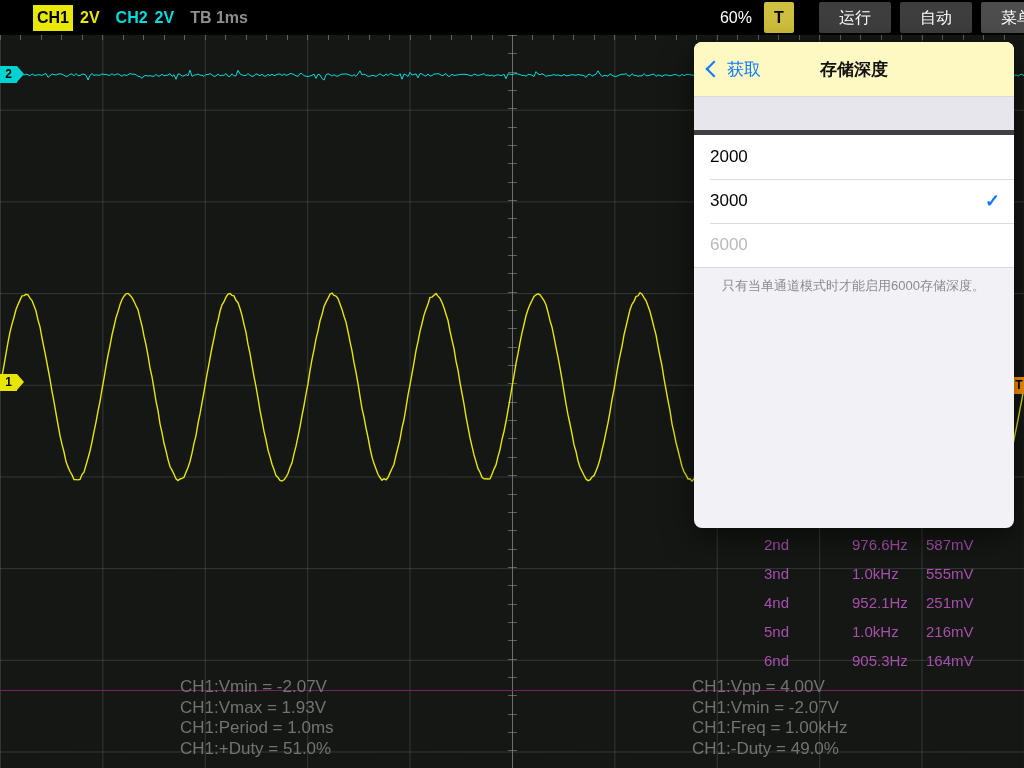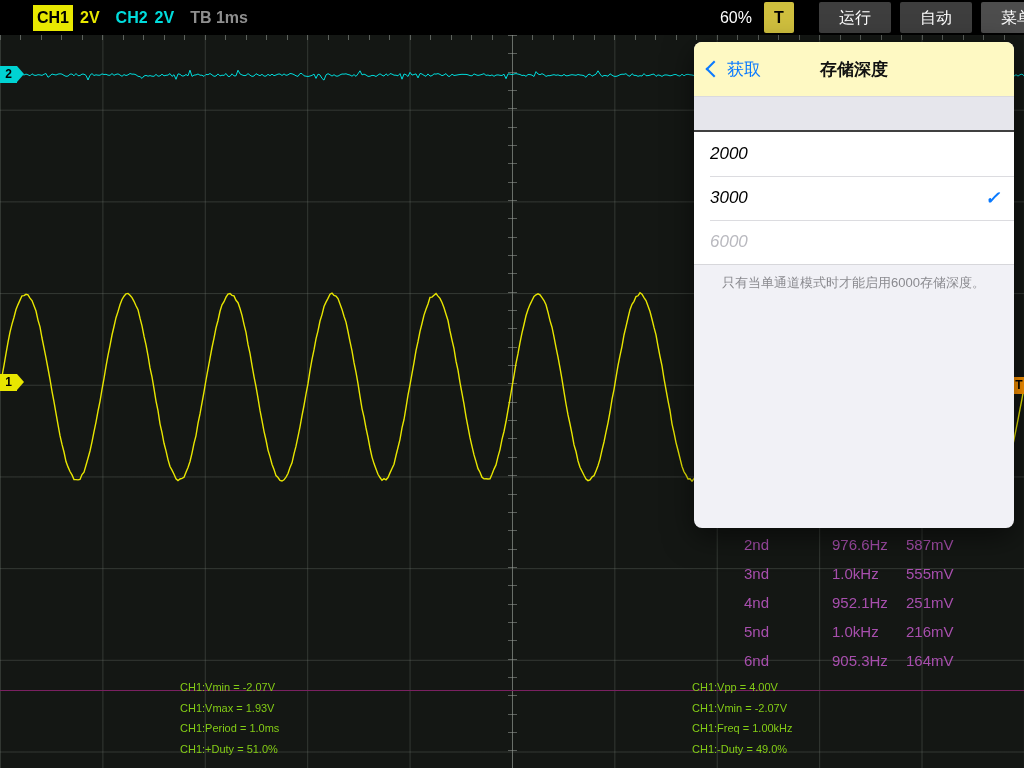--- a/index.html
+++ b/index.html
@@ -40,26 +40,26 @@
   }
   .marker .arrow{position:absolute;width:0;height:0;top:0;}
   .marker-ch2{left:0;top:66px;background:#00d2d2;}
   .marker-ch2 .arrow{left:17px;border-top:8.5px solid transparent;border-bottom:8.5px solid transparent;border-left:7px solid #00d2d2;}
   .marker-ch1{left:0;top:374px;background:#e8e600;}
   .marker-ch1 .arrow{left:17px;border-top:8.5px solid transparent;border-bottom:8.5px solid transparent;border-left:7px solid #e8e600;}
   .marker-trig{right:0;top:377px;width:10px;background:#ff9500;overflow:visible;}
   .marker-trig .arrow{left:-7px;border-top:8.5px solid transparent;border-bottom:8.5px solid transparent;border-right:7px solid #ff9500;}
 
   
-  .meas{position:absolute;color:#84cc16;font-size:11px;line-height:20.5px;white-space:pre;}
+  .meas{position:absolute;color:#737373;font-size:17px;line-height:20.5px;white-space:pre;}
   .meas-left{left:180px;top:677px;}
   .meas-right{left:692px;top:677px;}
 
   
-  .harmonics{position:absolute;left:744px;top:530px;color:#a84fae;font-size:15px;}
+  .harmonics{position:absolute;left:764px;top:530px;color:#a84fae;font-size:15px;}
   .h-row{display:flex;height:29px;line-height:29px;}
   .h-n{width:88px;}
   .h-f{width:74px;}
   .h-v{width:70px;}
 
   
   .toolbar{
     position:absolute;left:0;top:0;width:1024px;height:35px;background:#000;
     display:flex;align-items:center;z-index:5;padding-left:31px;
   }
@@ -79,21 +79,21 @@
   .popup{
     position:absolute;left:694px;top:42px;width:320px;height:486px;
     background:#f1f1f6;border-radius:8px;overflow:hidden;z-index:10;
     box-shadow:0 8px 30px rgba(0,0,0,.55);
   }
   .popup-header{height:54px;background:#fef9c3;position:relative;display:flex;align-items:center;border-bottom:1px solid #dadade;}
   .back-btn{display:flex;align-items:center;margin-left:12px;color:#0a7aff;font-size:17px;position:relative;z-index:2;cursor:default;}
   .chevron{width:10px;height:10px;border-left:2.5px solid #0a7aff;border-bottom:2.5px solid #0a7aff;transform:rotate(45deg);margin-right:7px;margin-left:2px;}
   .popup-title{position:absolute;left:0;right:0;text-align:center;font-size:17px;font-weight:bold;color:#111;}
   .popup-gap{height:33px;background:#e6e6ec;}
-  .options{border-top:2px solid #404040;border-bottom:1px solid #d7d7db;font-style:italic;}
+  .options{border-top:5px solid #404040;border-bottom:1px solid #d7d7db;}
   .option-row{height:44px;background:#fff;display:flex;align-items:center;padding:0 14px 0 16px;font-size:17px;color:#000;position:relative;}
   .option-row + .option-row::before{content:"";position:absolute;left:16px;right:0;top:0;height:1px;background:#dcdce0;}
   .option-row.disabled{color:#b9b9bf;}
   .check{margin-left:auto;color:#0a7aff;font-size:18px;font-weight:bold;}
   .popup-note{padding:9px 28px;font-size:13px;color:#8a8a8f;line-height:17px;}
 </style>
 </head>
 <body>
 
 <div class="stage">

